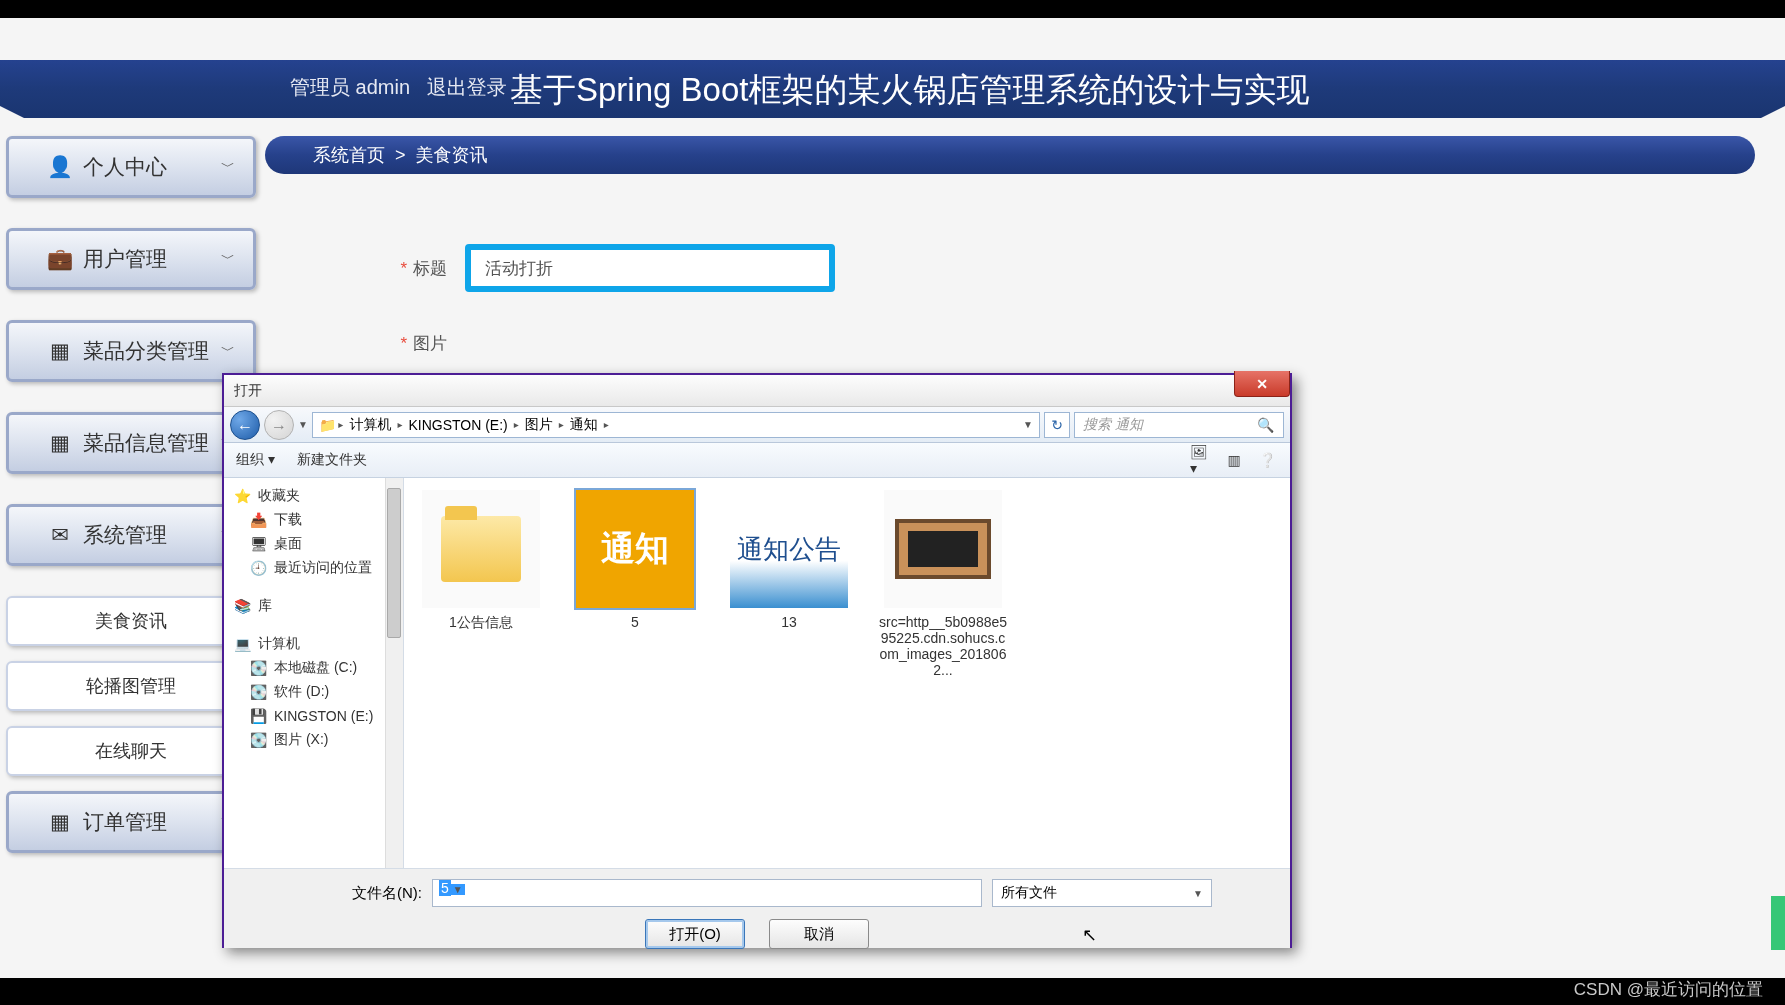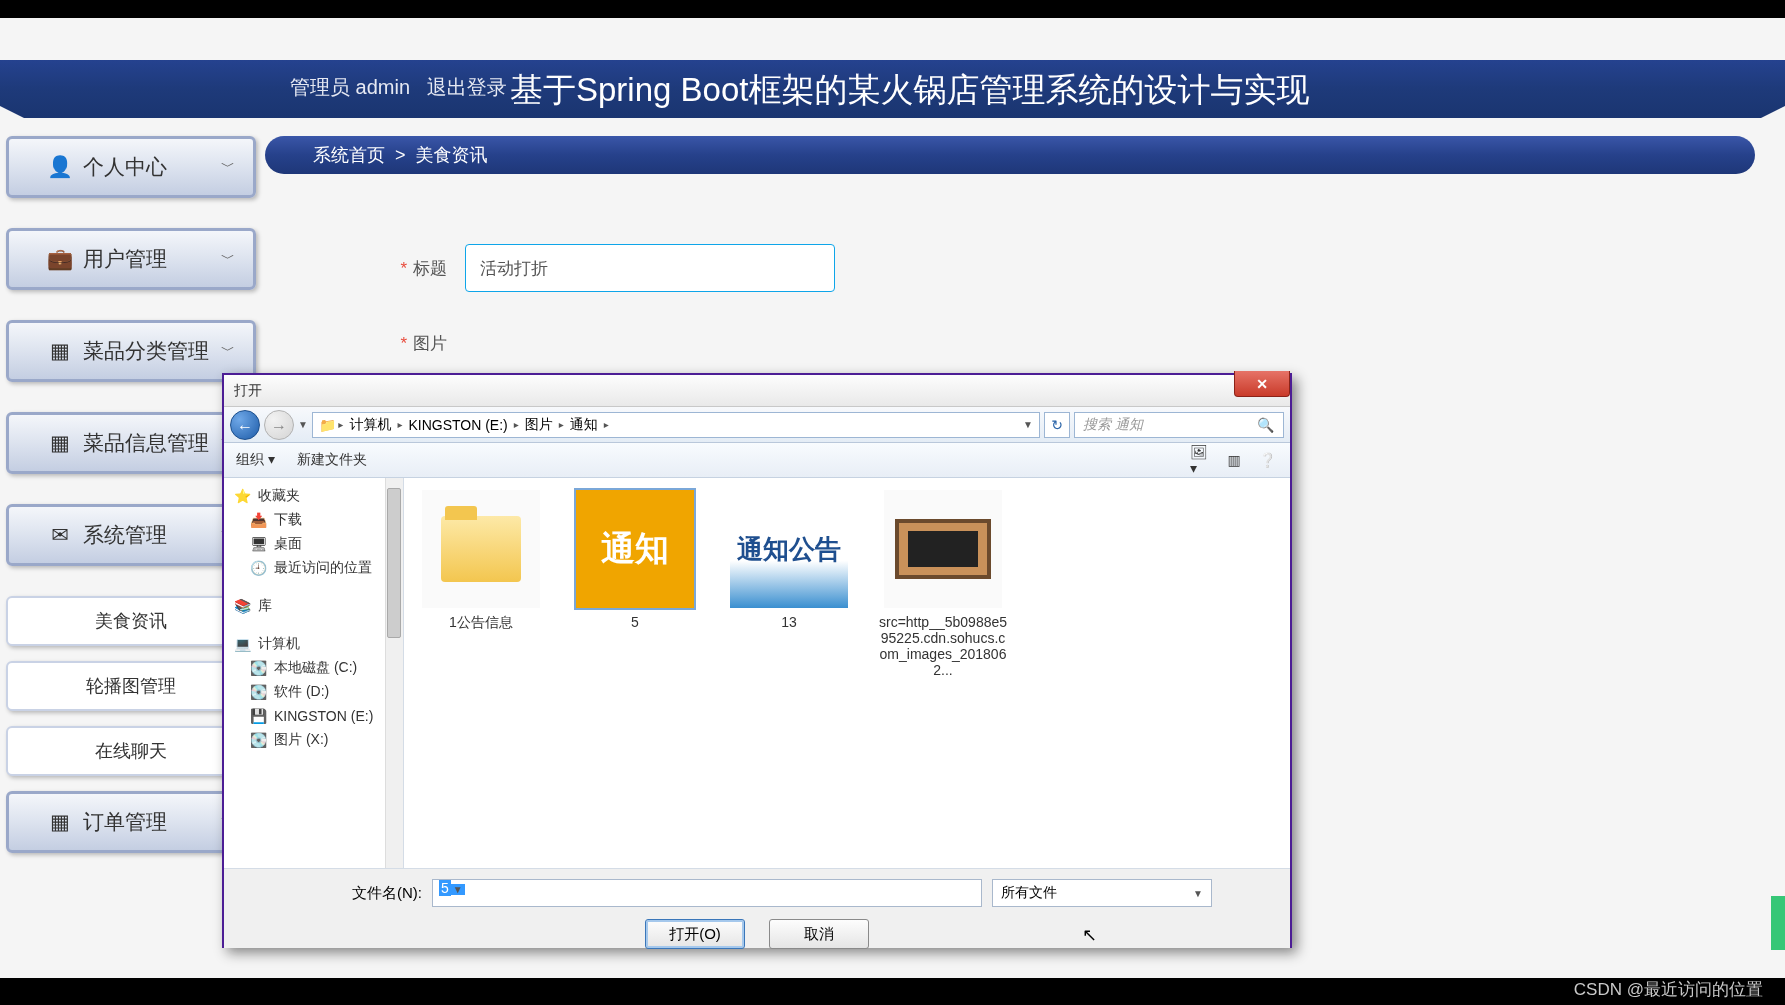--- a/index.html
+++ b/index.html
@@ -14,21 +14,21 @@
 .nav-btn{position:relative;height:62px;margin-bottom:30px;border:3px solid #9aa8c9;border-radius:6px;background:linear-gradient(#f4f6fa,#dfe5f0 45%,#c4cee2);box-shadow:2px 2px 4px rgba(0,0,0,.25);display:flex;align-items:center;padding-left:40px;color:#333;font-size:21px}
 .nav-btn.sub{height:50px;margin-bottom:15px;background:#fff;border:2px solid #c9d2e5;font-size:18px;padding-left:0;justify-content:center}
 .nav-btn .icon{width:22px;height:22px;margin-right:12px;display:inline-flex;align-items:center;justify-content:center}
 .chev{position:absolute;right:18px;color:#666;font-size:14px}
 .main{position:absolute;left:265px;top:118px;right:30px;bottom:0}
 .crumb-bar{height:38px;border-radius:19px;background:linear-gradient(#3a56a8,#26418b 50%,#1e3778);display:flex;align-items:center;padding-left:48px;color:#fff;font-size:18px}
 .form-area{margin-top:70px}
 .form-row{display:flex;align-items:center;margin-bottom:40px}
 .form-label{width:200px;text-align:right;padding-right:18px;color:#555;font-size:17px}
 .req{color:#e84b3c;margin-right:6px}
-.form-input{width:370px;height:48px;border:1px solid #0ea5e9;border-radius:4px;padding:0 14px;font-size:17px;color:#555}
+.form-input{width:370px;height:48px;border:6px solid #0ea5e9;border-radius:4px;padding:0 14px;font-size:17px;color:#555}
 
 .dlg-shadow{position:absolute;left:222px;top:355px;width:1070px;height:575px;border:2px solid #4c1d95;background:#f0f0f0;box-shadow:5px 5px 12px rgba(0,0,0,.45)}
 .dlg-titlebar{height:32px;background:linear-gradient(#fdfdfd,#e9e9e9);border-bottom:1px solid #c8c8c8;display:flex;align-items:center;padding-left:10px;font-size:14px;color:#333}
 .dlg-close{position:absolute;right:0;top:-4px;width:56px;height:26px;background:linear-gradient(#e67367,#c93b2a);border:1px solid #8b2218;border-top:none;border-radius:0 0 4px 4px;color:#fff;display:flex;align-items:center;justify-content:center;font-size:14px;font-weight:bold}
 .dlg-navbar{height:36px;background:linear-gradient(#f7f9fc,#e4ecf5);border-bottom:1px solid #b9c7da;display:flex;align-items:center;padding:0 6px;gap:4px}
 .nav-circle{width:30px;height:30px;border-radius:50%;display:flline-flex}
 .nav-back{background:radial-gradient(circle at 30% 30%,#6fa8e8,#1e5ca8);border:1px solid #1c4f8d;display:flex;align-items:center;justify-content:center;color:#fff}
 .nav-fwd{background:radial-gradient(circle at 30% 30%,#f2f2f2,#d4d4d4);border:1px solid #b2b2b2;display:flex;align-items:center;justify-content:center;color:#888}
 .path-box{flex:1;height:26px;background:#fff;border:1px solid #9db6d4;display:flex;align-items:center;padding:0 6px;font-size:14px;gap:2px}
 .path-seg{padding:0 4px}
@@ -235,21 +235,21 @@
           <div class="thumb">
               <div class="folder-ico"></div>
             </div>
           <div>1公告信息</div>
         </div>
         <div class="file-item selected">
           <div class="thumb" style="background:#f0a500;color:#fff;font-size:34px;font-weight:bold">通知</div>
           <div>5</div>
         </div>
         <div class="file-item">
-          <div class="thumb" style="background:linear-gradient(#fff 60%,#3a8fd0);color:#1f4f8f;font-size:26px;font-weight:bold;line-height:1.1">通知公告</div>
+          <div class="thumb" style="background:linear-gradient(#fff 60%,#3a8fd0);color:#1f4f8f;font-size:26px;font-weight:normal;line-height:1.1">通知公告</div>
           <div>13</div>
         </div>
         <div class="file-item">
           <div class="thumb">
               <div style="width:96px;height:60px;background:#c9915a;border:4px solid #6b4a2d;display:flex;align-items:center;justify-content:center">
                 <div style="width:70px;height:36px;background:#222"></div>
               </div>
             </div>
           <div style="word-break:break-all">src=http__5b0988e595225.cdn.sohucs.com_images_2018062...</div>
         </div>

